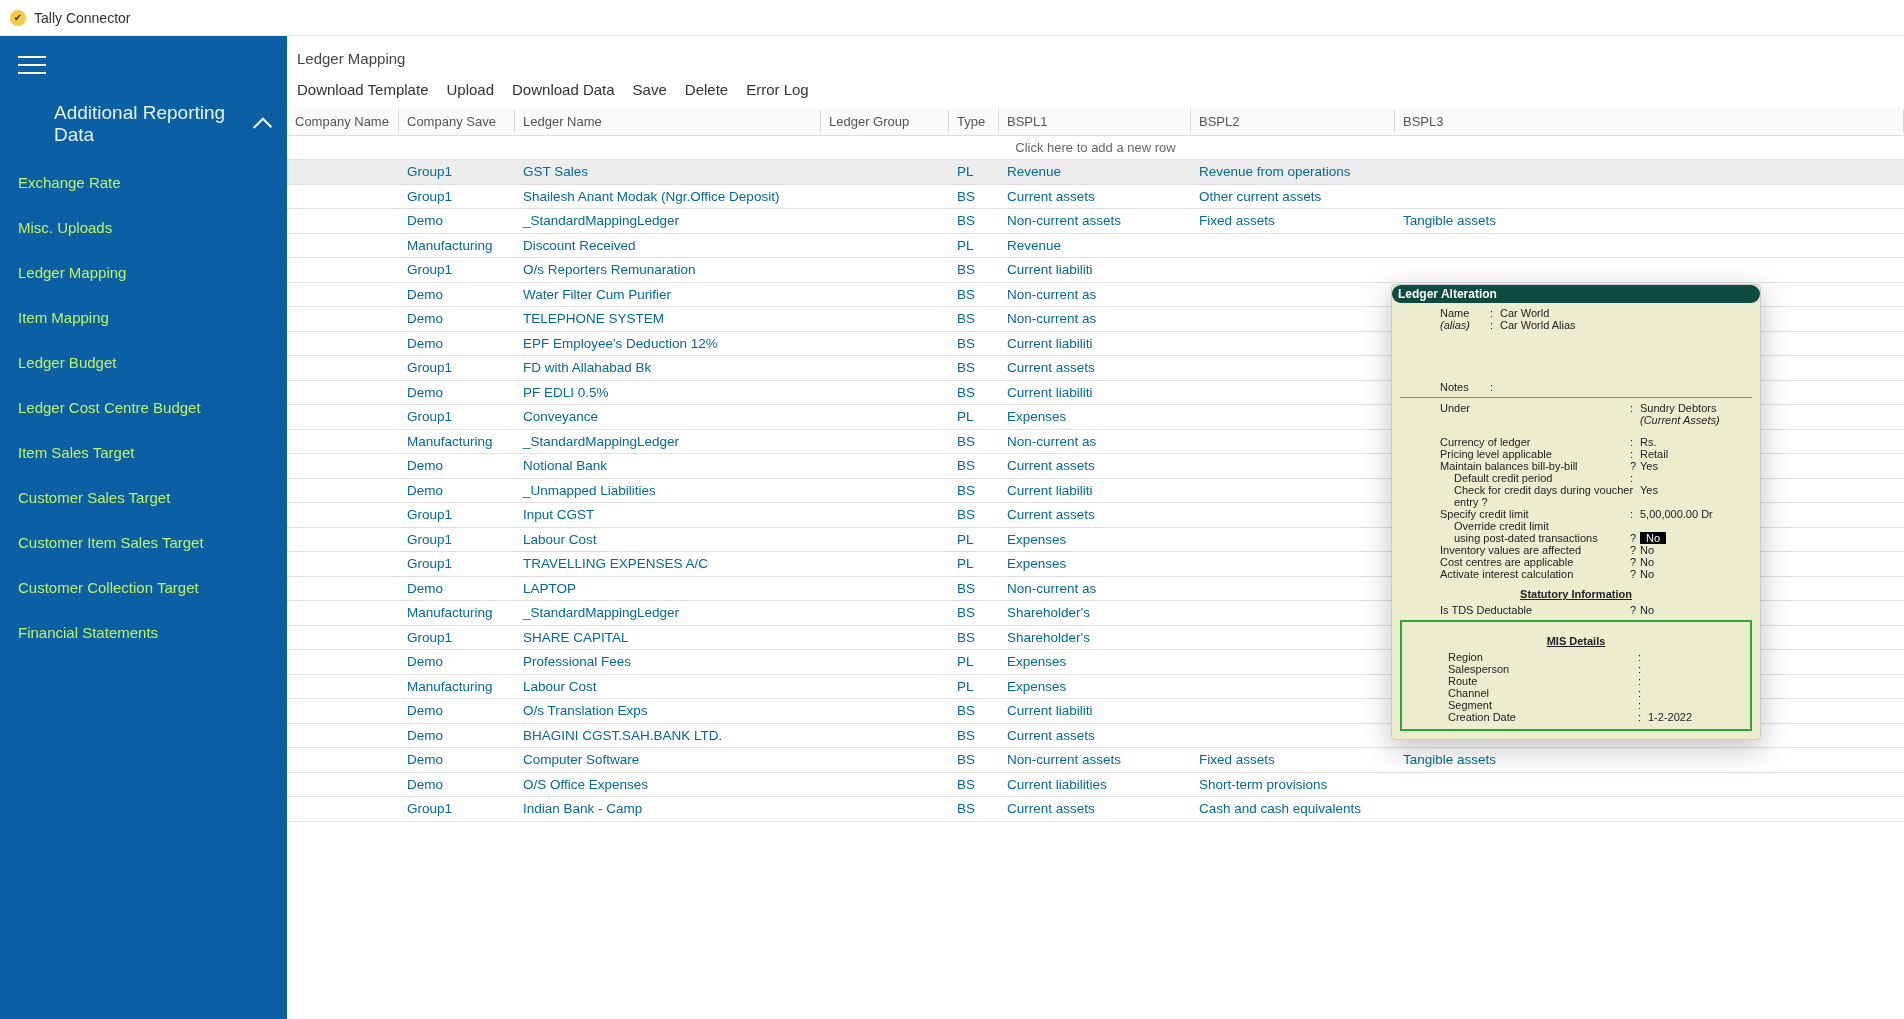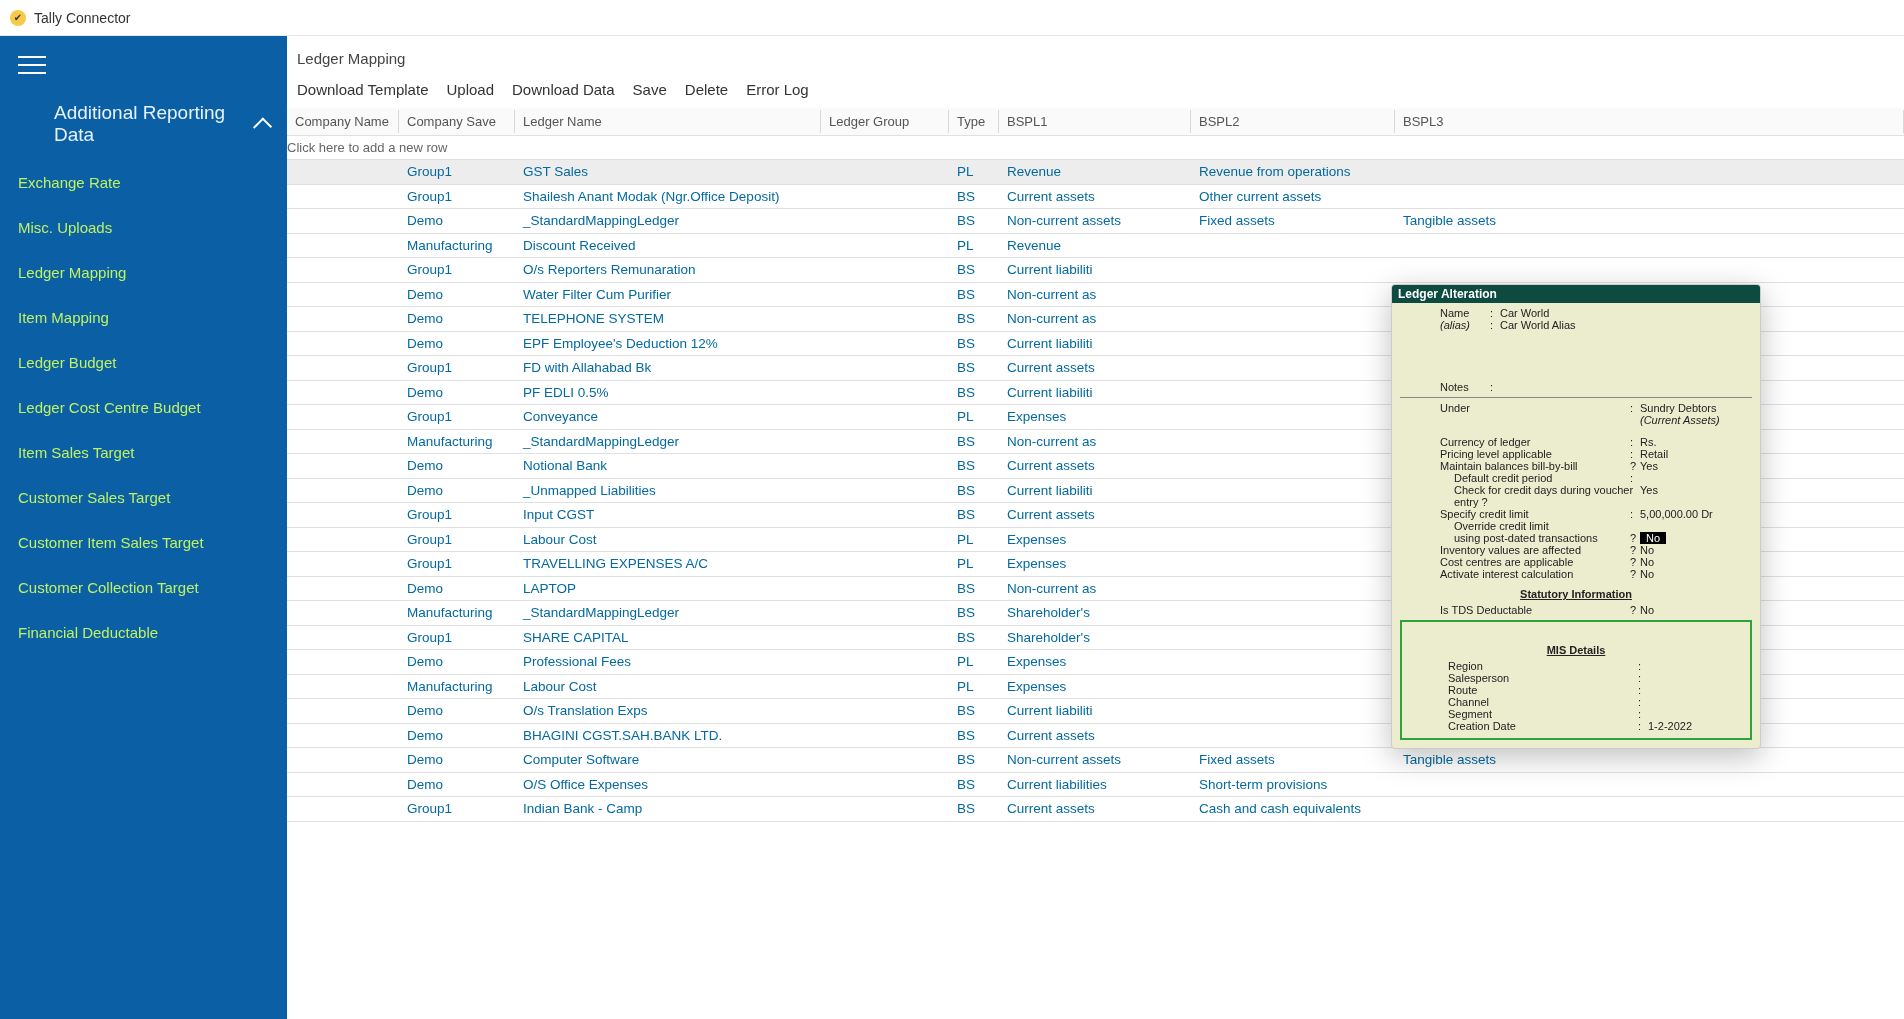--- a/index.html
+++ b/index.html
@@ -24,37 +24,37 @@
 .grid-head .cell { border-right: 1px solid #d8d8d8; padding: 4px 8px; }
 .cell { padding: 4px 8px; overflow: hidden; white-space: nowrap; text-overflow: ellipsis; }
 .c-company { width: 112px; }
 .c-group { width: 116px; }
 .c-ledger { width: 306px; }
 .c-lgroup { width: 128px; }
 .c-type { width: 50px; }
 .c-bspl1 { width: 192px; }
 .c-bspl2 { width: 204px; }
 .c-bspl3 { flex: 1; }
-.addrow { text-align: left; color: #666; font-size: 13px; padding: 4px 0; border-bottom: 1px solid #e0e0e0; background: #fff; }
+.addrow { text-align: center; color: #666; font-size: 13px; padding: 4px 0; border-bottom: 1px solid #e0e0e0; background: #fff; }
 .grid-body { overflow-y: auto; flex: 1; }
 .grid-row { height: 24.5px; align-items: center; font-size: 13.5px; color: #0369a1; background: #fff; }
 .grid-row:nth-child(odd) { background: #fff; }
 .grid-row.sel { background: #ededed; }
 .overlay { position: absolute; top: 248px; left: 1104px; width: 370px; background: #ecedce; border: 1px solid #ccc; box-shadow: 0 8px 30px rgba(0,0,0,0.25); font-size: 11px; color: #222; border-radius: 4px; overflow: hidden; }
-.ov-title { background: #0d4a3f; color: #fff; font-weight: bold; padding: 2px 6px; font-size: 12px; }
+.ov-title { background: #0d4a3f; color: #fff; font-weight: bold; padding: 2px 6px; font-size: 12px; border-radius: 9px; }
 .ov-body { padding: 4px 8px 8px 8px; }
 .ov-row { display: flex; margin-left: 40px; }
 .ov-label { width: 190px; }
 .ov-colon { width: 10px; }
 .ov-val { flex: 1; font-weight: normal; }
 .ov-val.normal { font-weight: normal; }
 .ov-indent { padding-left: 14px; }
 .ov-sec { text-align: center; font-weight: bold; text-decoration: underline; margin: 8px 0 4px 0; }
 .ov-hr { border-top: 1px solid #888; margin: 4px 0; }
-.mis-box { border: 2px solid #2fa33a; margin-top: 4px; padding: 22px 6px 6px 6px; background: #ecedce; }
+.mis-box { border: 2px solid #2fa33a; margin-top: 4px; padding: 13px 6px 6px 6px; background: #ecedce; }
 .no-pill { background: #000; color: #fff; padding: 0 6px; display: inline-block; }
 .italic { font-style: italic; }
 </style>
 </head>
 <body>
 
 <div class="titlebar">
   <span class="logo">✔</span>
   <span class="title">Tally Connector</span>
 </div>
@@ -76,21 +76,21 @@
         <div class="nav-item">Exchange Rate</div>
         <div class="nav-item">Misc. Uploads</div>
         <div class="nav-item">Ledger Mapping</div>
         <div class="nav-item">Item Mapping</div>
         <div class="nav-item">Ledger Budget</div>
         <div class="nav-item">Ledger Cost Centre Budget</div>
         <div class="nav-item">Item Sales Target</div>
         <div class="nav-item">Customer Sales Target</div>
         <div class="nav-item">Customer Item Sales Target</div>
         <div class="nav-item">Customer Collection Target</div>
-        <div class="nav-item">Financial Deductable</div>
+        <div class="nav-item">Financial Statements</div>
       </div>
   </div>
 
   <div class="main">
     <div class="page-title">Ledger Mapping</div>
     <div class="toolbar" id="toolbar">
         <span class="tb-item">Download Template</span>
         <span class="tb-item">Upload</span>
         <span class="tb-item">Download Data</span>
         <span class="tb-item">Save</span>

